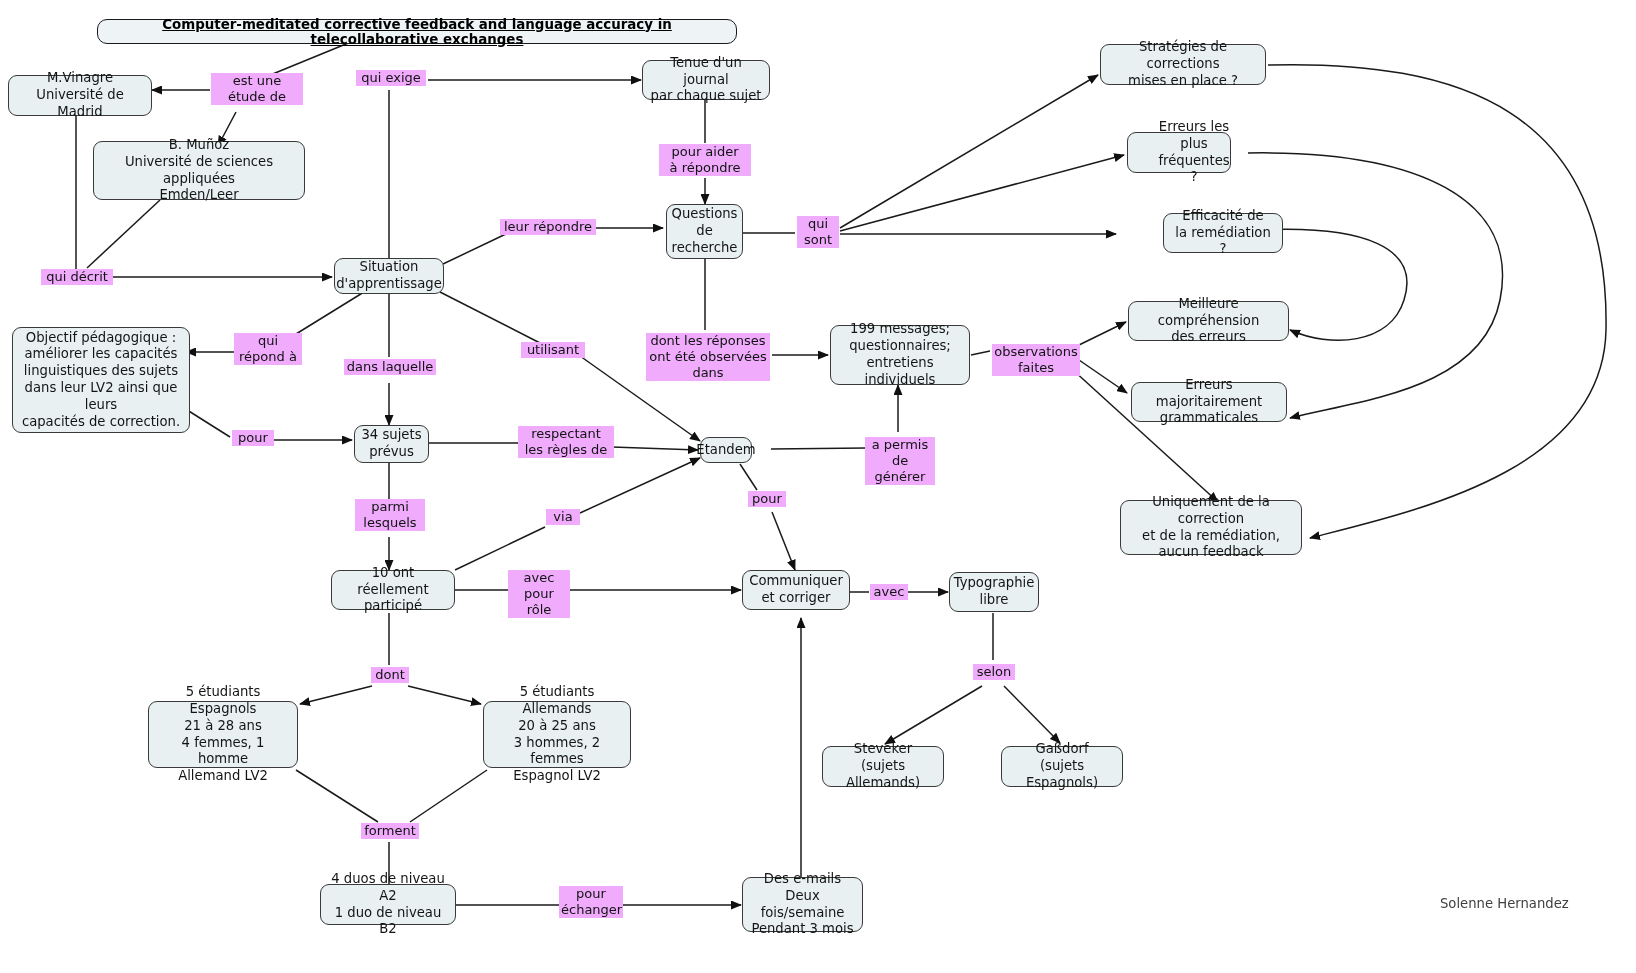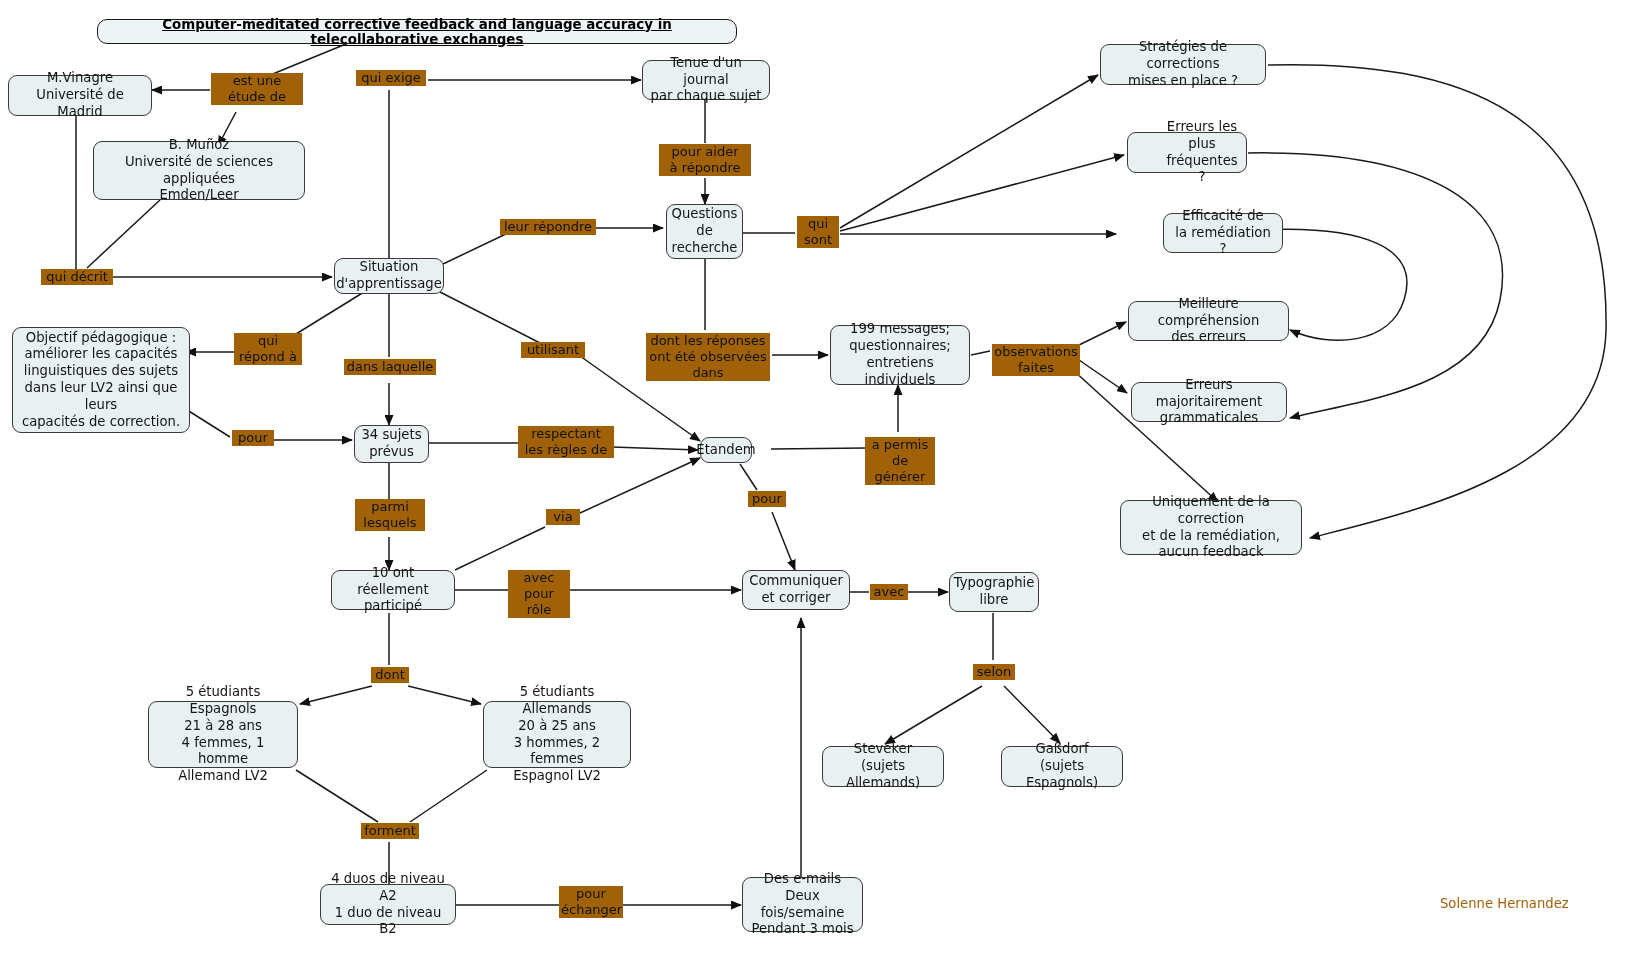--- a/index.html
+++ b/index.html
@@ -54,28 +54,28 @@
     z-index: 3;
     margin-top: 16px;
   }
   .elabel {
     position: absolute;
     color: #121212;
     font-size: 13px;
     line-height: 1.22;
     text-align: center;
     white-space: pre-line;
-    background: #a16207;
+    background: #f0abfc;
     padding: 0 2px;
     z-index: 4;
   }
   .signature {
     position: absolute;
     font-size: 13.2px;
-    color: #a16207;
+    color: #404040;
     z-index: 2;
   }
 </style>
 </head>
 <body>
 
 <div id="canvas">
 
   <svg class="edges" viewBox="0 0 1636 973">
     <defs>
@@ -206,21 +206,21 @@
 
   <div class="node" style="left:700px; top:437px; width:52px; height:26px;">Etandem</div>
 
   <div class="node" style="left:830px; top:325px; width:140px; height:60px;">199 messages;
 questionnaires;
 entretiens individuels</div>
 
   <div class="node" style="left:1100px; top:44px; width:166px; height:41px;">Stratégies de corrections
 mises en place ?</div>
 
-  <div class="node" style="left:1127px; top:132px; width:120px; height:41px;padding-left:36px;">Erreurs les plus
+  <div class="node" style="left:1127px; top:132px; width:104px; height:41px;padding-left:36px;">Erreurs les plus
 fréquentes ?</div>
 
   <div class="node" style="left:1120px; top:213px; width:120px; height:40px;margin-left:43px;">Efficacité de
 la remédiation ?</div>
 
   <div class="node" style="left:1128px; top:301px; width:161px; height:40px;">Meilleure compréhension
 des erreurs</div>
 
   <div class="node" style="left:1131px; top:382px; width:156px; height:40px;">Erreurs majoritairement
 grammaticales</div>

